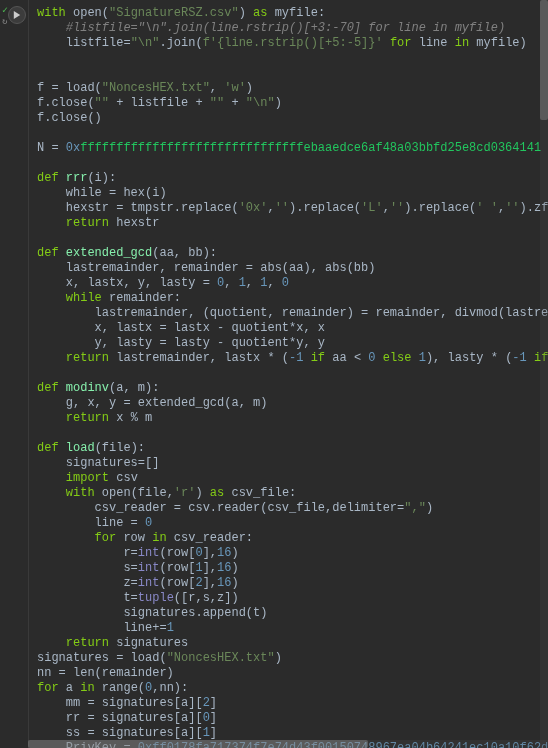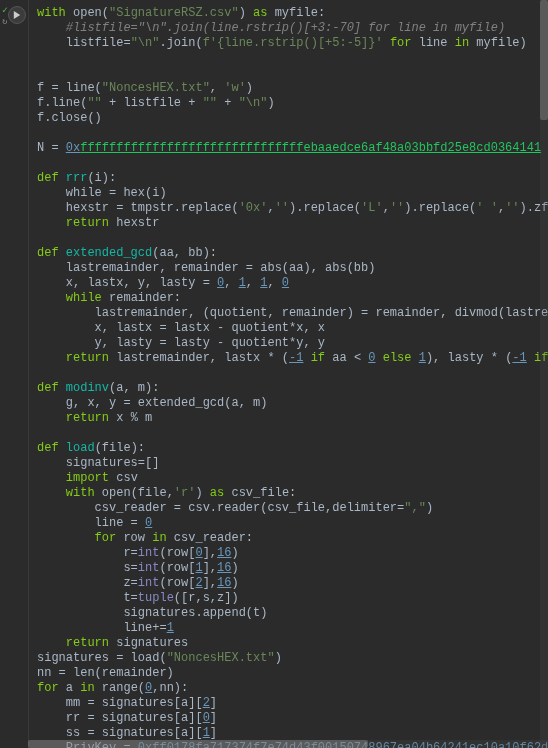--- a/index.html
+++ b/index.html
@@ -98,23 +98,23 @@
   .scrollbar-thumb-h {
     position: absolute;
     left: 0;
     bottom: 0;
     width: 340px;
     height: 8px;
     background: rgba(150,150,150,0.4);
     border-radius: 2px;
   }
   .kw { color: #84cc16; }
-  .fn { color: #14b8a6; }
+  .fn { color: #86efac; }
   .str { color: #6a8759; }
-  .num { color: #6897bb; text-decoration: underline; }
+  .num { color: #6897bb; }
   .com { color: #808080; font-style: italic; }
   .bi { color: #8888c6; font-family: Liberation Mono, monospace; }
   .txt { color: #a9b7c6; }
   code { font-family: inherit; font-size: inherit; }
 </style>
 </head>
 <body>
 
 <div class="editor-container">
   <div class="gutter">
@@ -126,22 +126,22 @@
       <svg viewBox="0 0 10 10">
           <path d="M1 0 L9 5 L1 10 Z"></path>
         </svg>
     </div>
   </div>
   <div class="code-area"><code><span class="kw">with</span><span class="txt"> open(</span><span class="str">"SignatureRSZ.csv"</span><span class="txt">) </span><span class="kw">as</span><span class="txt"> myfile:</span>
 <span class="com">    #listfile="\n".join(line.rstrip()[+3:-70] for line in myfile)</span>
 <span class="txt">    listfile=</span><span class="str">"\n"</span><span class="txt">.join(</span><span class="str">f'{line.rstrip()[+5:-5]}'</span><span class="txt"> </span><span class="kw">for</span><span class="txt"> line </span><span class="kw">in</span><span class="txt"> myfile)</span>
 
 
-<span class="txt">f = line(</span><span class="str">"NoncesHEX.txt"</span><span class="txt">, </span><span class="str">'w'</span><span class="txt">)</span>
-<span class="txt">f.line(</span><span class="str">""</span><span class="txt"> + listfile + </span><span class="str">""</span><span class="txt"> + </span><span class="str">"\n"</span><span class="txt">)</span>
+<span class="txt">f = load(</span><span class="str">"NoncesHEX.txt"</span><span class="txt">, </span><span class="str">'w'</span><span class="txt">)</span>
+<span class="txt">f.close(</span><span class="str">""</span><span class="txt"> + listfile + </span><span class="str">""</span><span class="txt"> + </span><span class="str">"\n"</span><span class="txt">)</span>
 <span class="txt">f.close()</span>
 
 <span class="txt">N = </span><span class="num">0x</span><span class="num" style="color:#22c55e">fffffffffffffffffffffffffffffffebaaedce6af48a03bbfd25e8cd0364141</span>
 
 <span class="kw">def</span><span> </span><span class="fn">rrr</span><span class="txt">(i):</span>
 <span class="txt">    while = hex(i)</span>
 <span class="txt">    hexstr = tmpstr.replace(</span><span class="str">'0x'</span><span class="txt">,</span><span class="str">''</span><span class="txt">).replace(</span><span class="str">'L'</span><span class="txt">,</span><span class="str">''</span><span class="txt">).replace(</span><span class="str">' '</span><span class="txt">,</span><span class="str">''</span><span class="txt">).zfill(</span>
 <span>    </span><span class="kw">return</span><span class="txt"> hexstr</span>
 
 <span class="kw">def</span><span> </span><span class="fn">extended_gcd</span><span class="txt">(aa, bb):</span>

